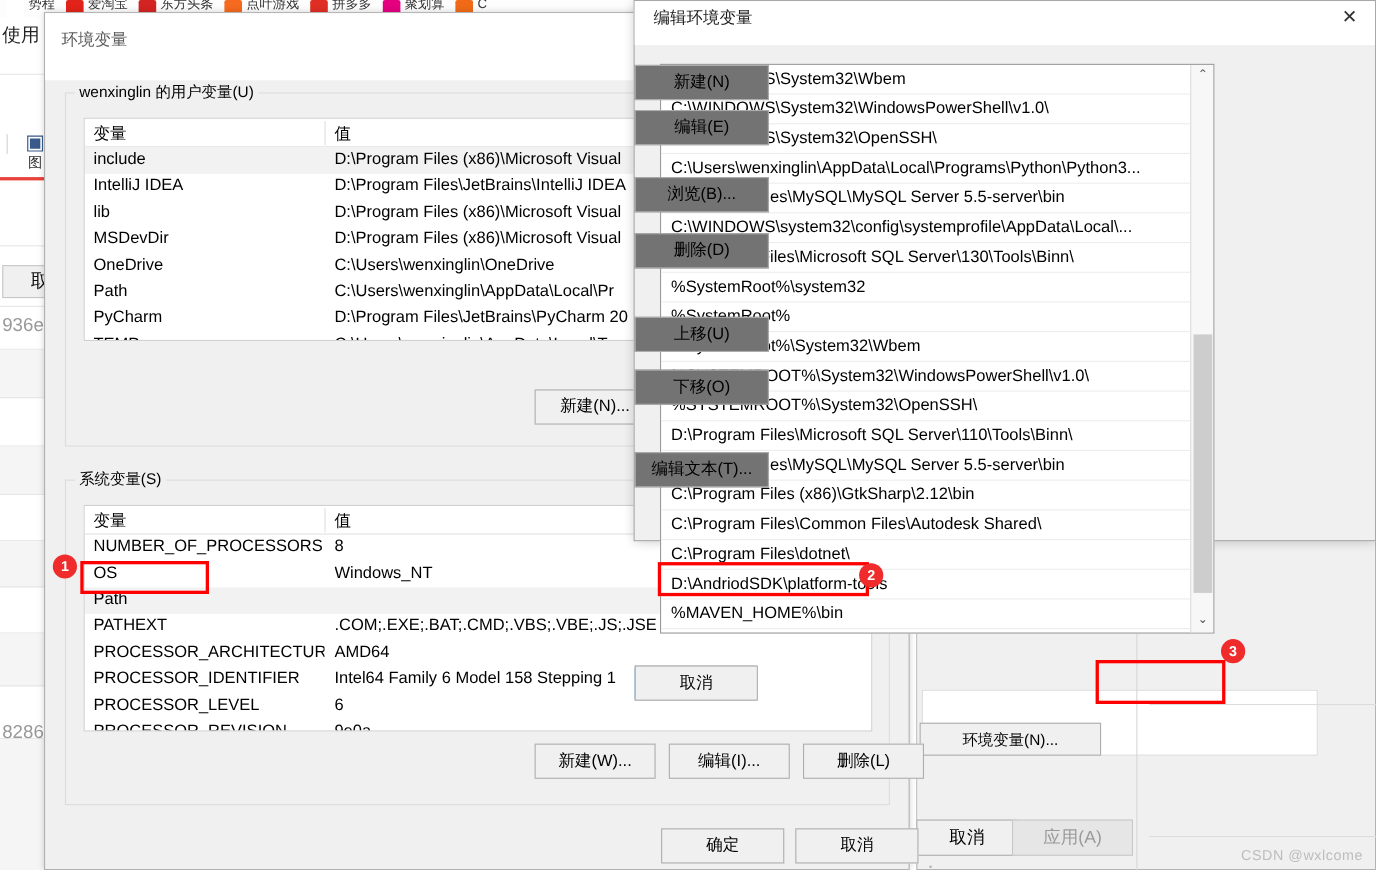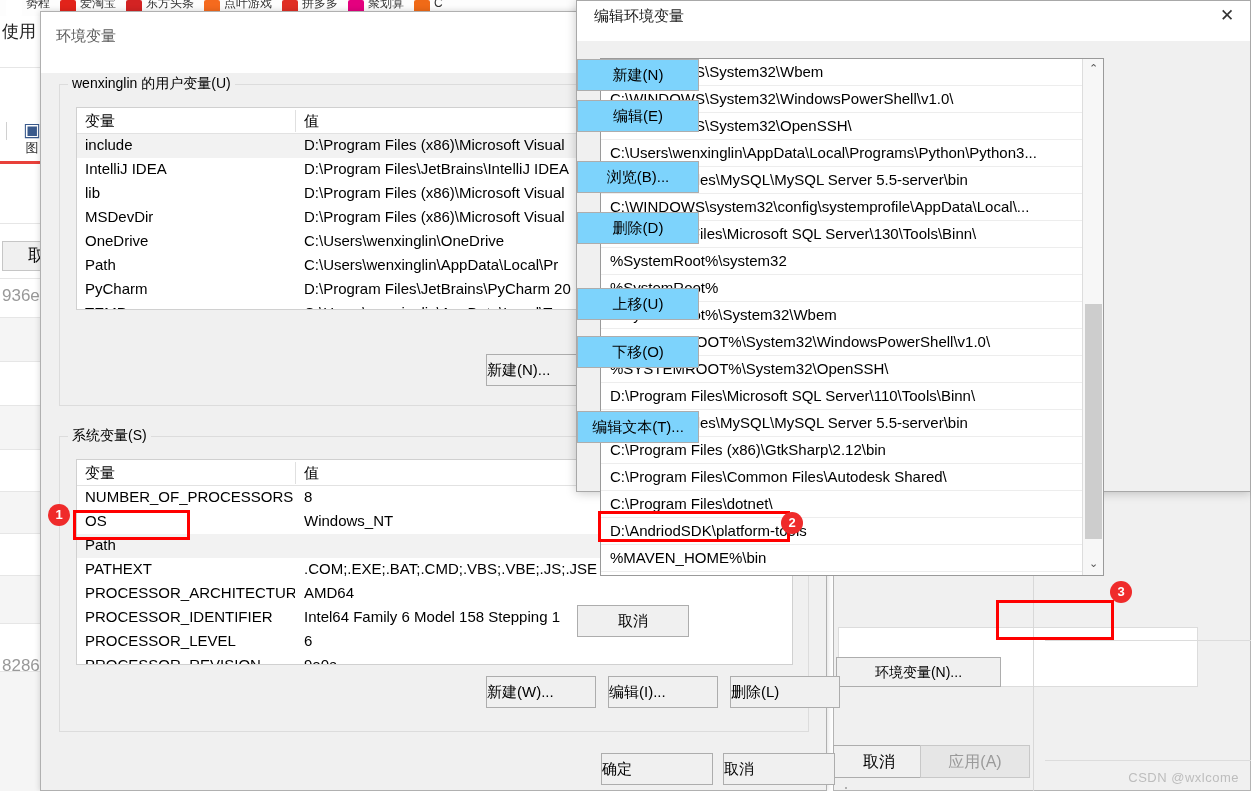--- a/index.html
+++ b/index.html
@@ -150,21 +150,21 @@
   .vt-row .k, .vt-row .v {
     position: absolute; top: 2px; font-size: 15px; color: #000;
     white-space: nowrap; overflow: hidden;
   }
   .vt-row .k { left: 8px; width: 210px; }
   .vt-row .v { left: 227px; width: 520px; }
   .vt-clip { position: absolute; left:0; right:0; top: 26px; bottom: 0; overflow: hidden; }
 
   .dlg-btn {
     position: absolute; background: #f0f0f0; border: 1px solid #adadad;
-    font-size: 15px; color: #000; text-align: left;
+    font-size: 15px; color: #000; text-align: center;
   }
   .b-usernew { left: 445px; top: 342px; width: 110px; height: 32px; line-height: 30px; }
   .b-useredit{ left: 565px; top: 342px; width: 110px; height: 32px; line-height: 30px; }
   .b-sysnew  { left: 445px; top: 664px; width: 110px; height: 32px; line-height: 30px; }
   .b-sysedit { left: 567px; top: 664px; width: 110px; height: 32px; line-height: 30px; }
   .b-sysdel  { left: 689px; top: 664px; width: 110px; height: 32px; line-height: 30px; }
   .b-ok      { left: 560px; top: 741px; width: 112px; height: 32px; line-height: 30px; }
   .b-cancel  { left: 682px; top: 741px; width: 112px; height: 32px; line-height: 30px; }
 
   
@@ -204,21 +204,21 @@
   }
   .pl-arrow.up { top: 0; }
   .pl-arrow.down { bottom: 0; }
   .pl-thumb {
     position: absolute; left: 2px; width: 17px; top: 245px; height: 235px;
     background: #cdcdcd;
   }
 
   .eb {
     position: absolute; left: 1122px - 576px; width: 122px; height: 32px;
-    background: #7dd3fc; border: 1px solid #adadad;
+    background: #737373; border: 1px solid #adadad;
     font-size: 15px; color: #000; text-align: center; line-height: 30px;
   }
   .eb-new   { top: 58px; }
   .eb-edit  { top: 99px; }
   .eb-brow  { top: 160px; }
   .eb-del   { top: 211px; }
   .eb-up    { top: 287px; }
   .eb-down  { top: 335px; }
   .eb-text  { top: 410px; }
 

